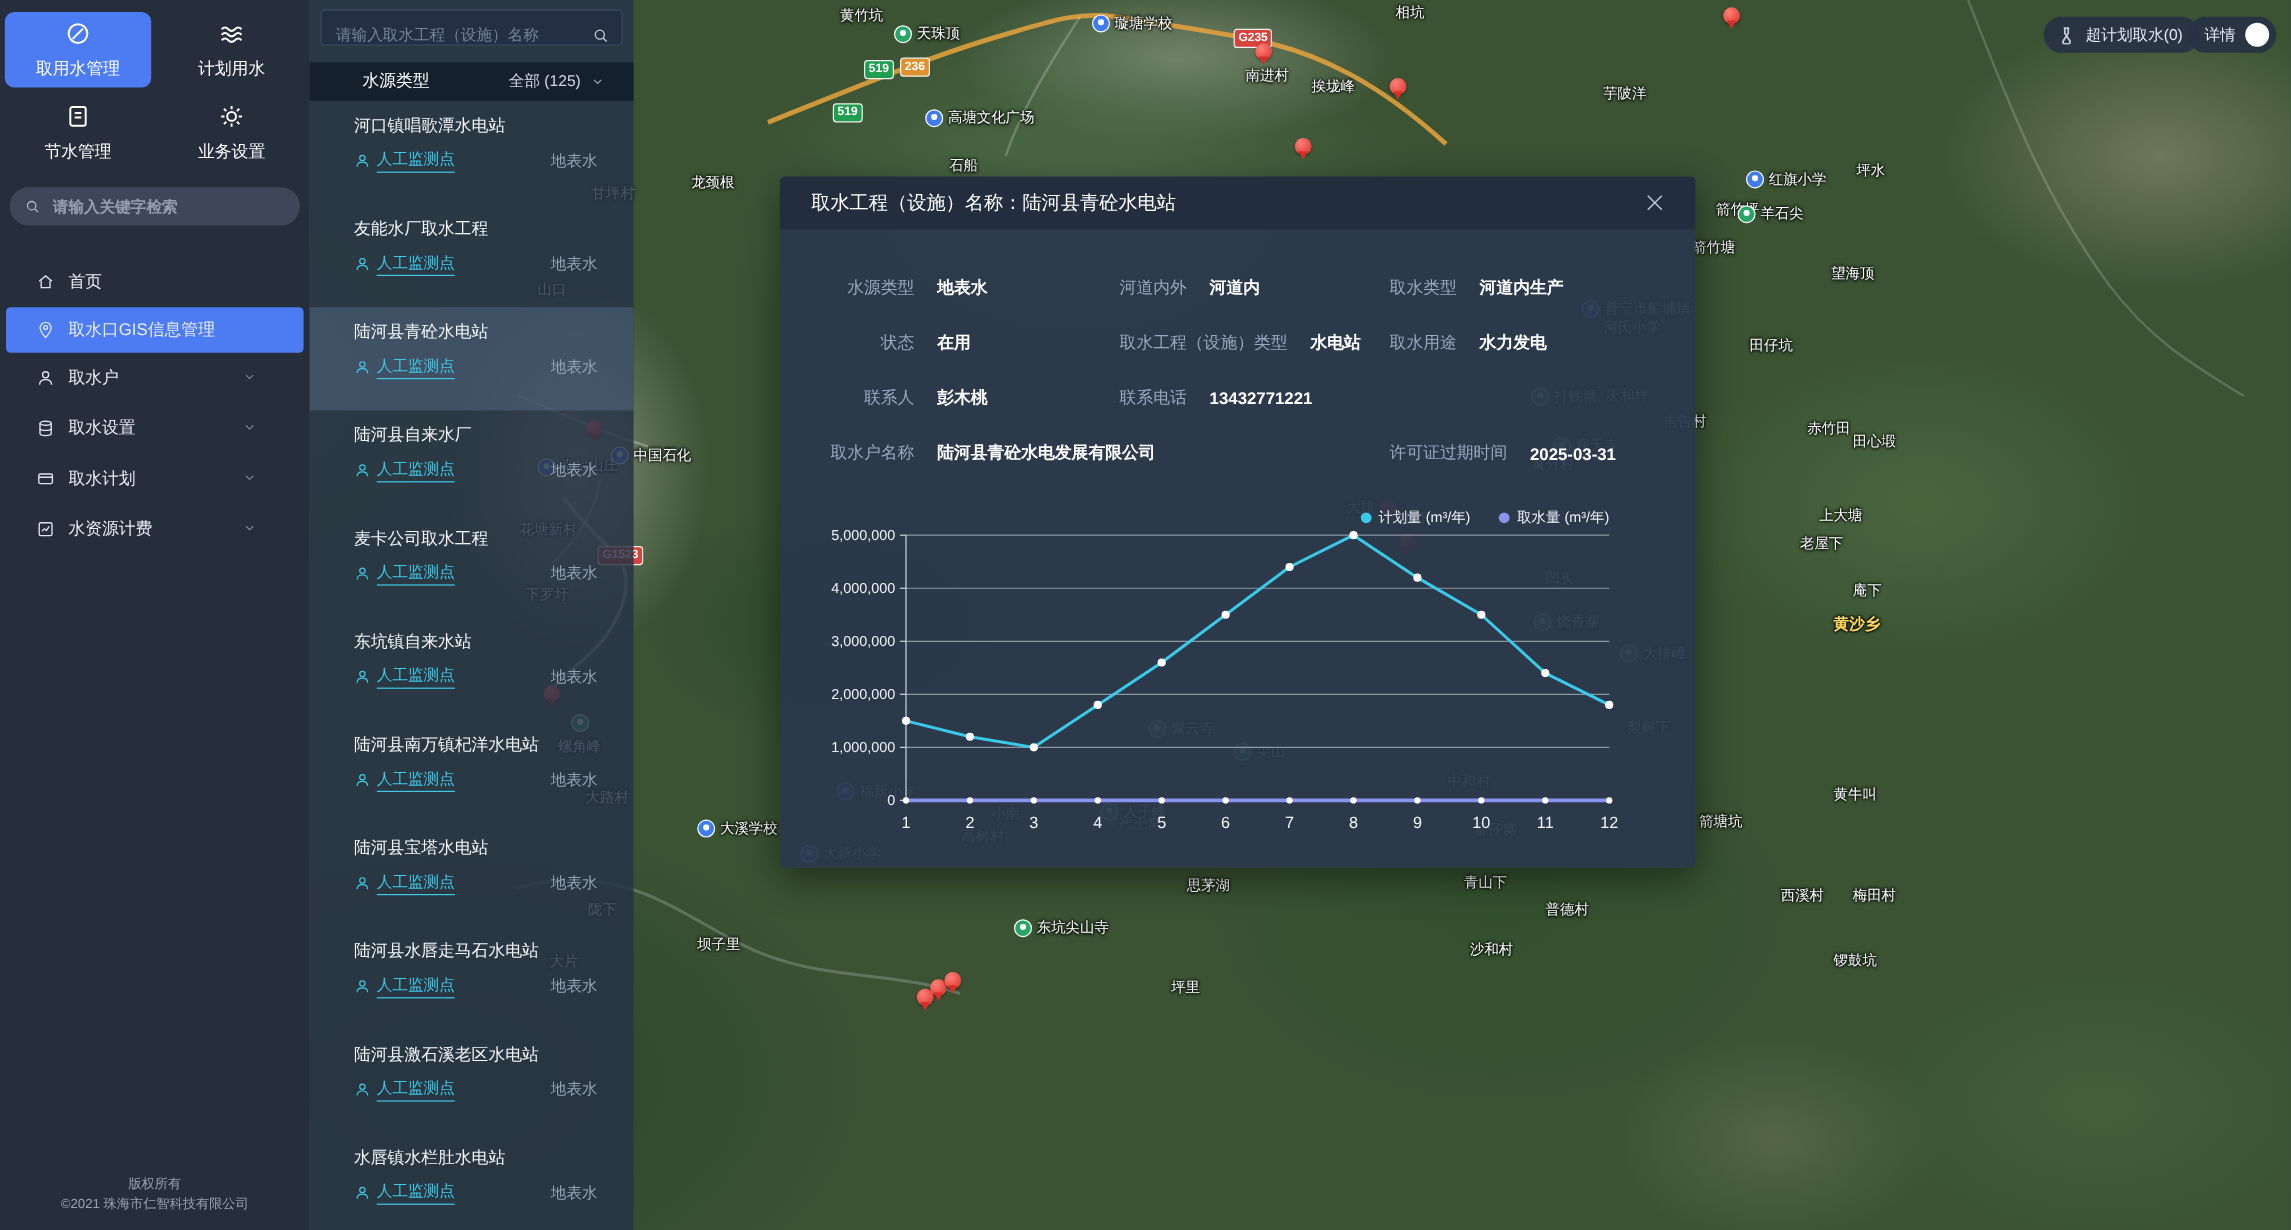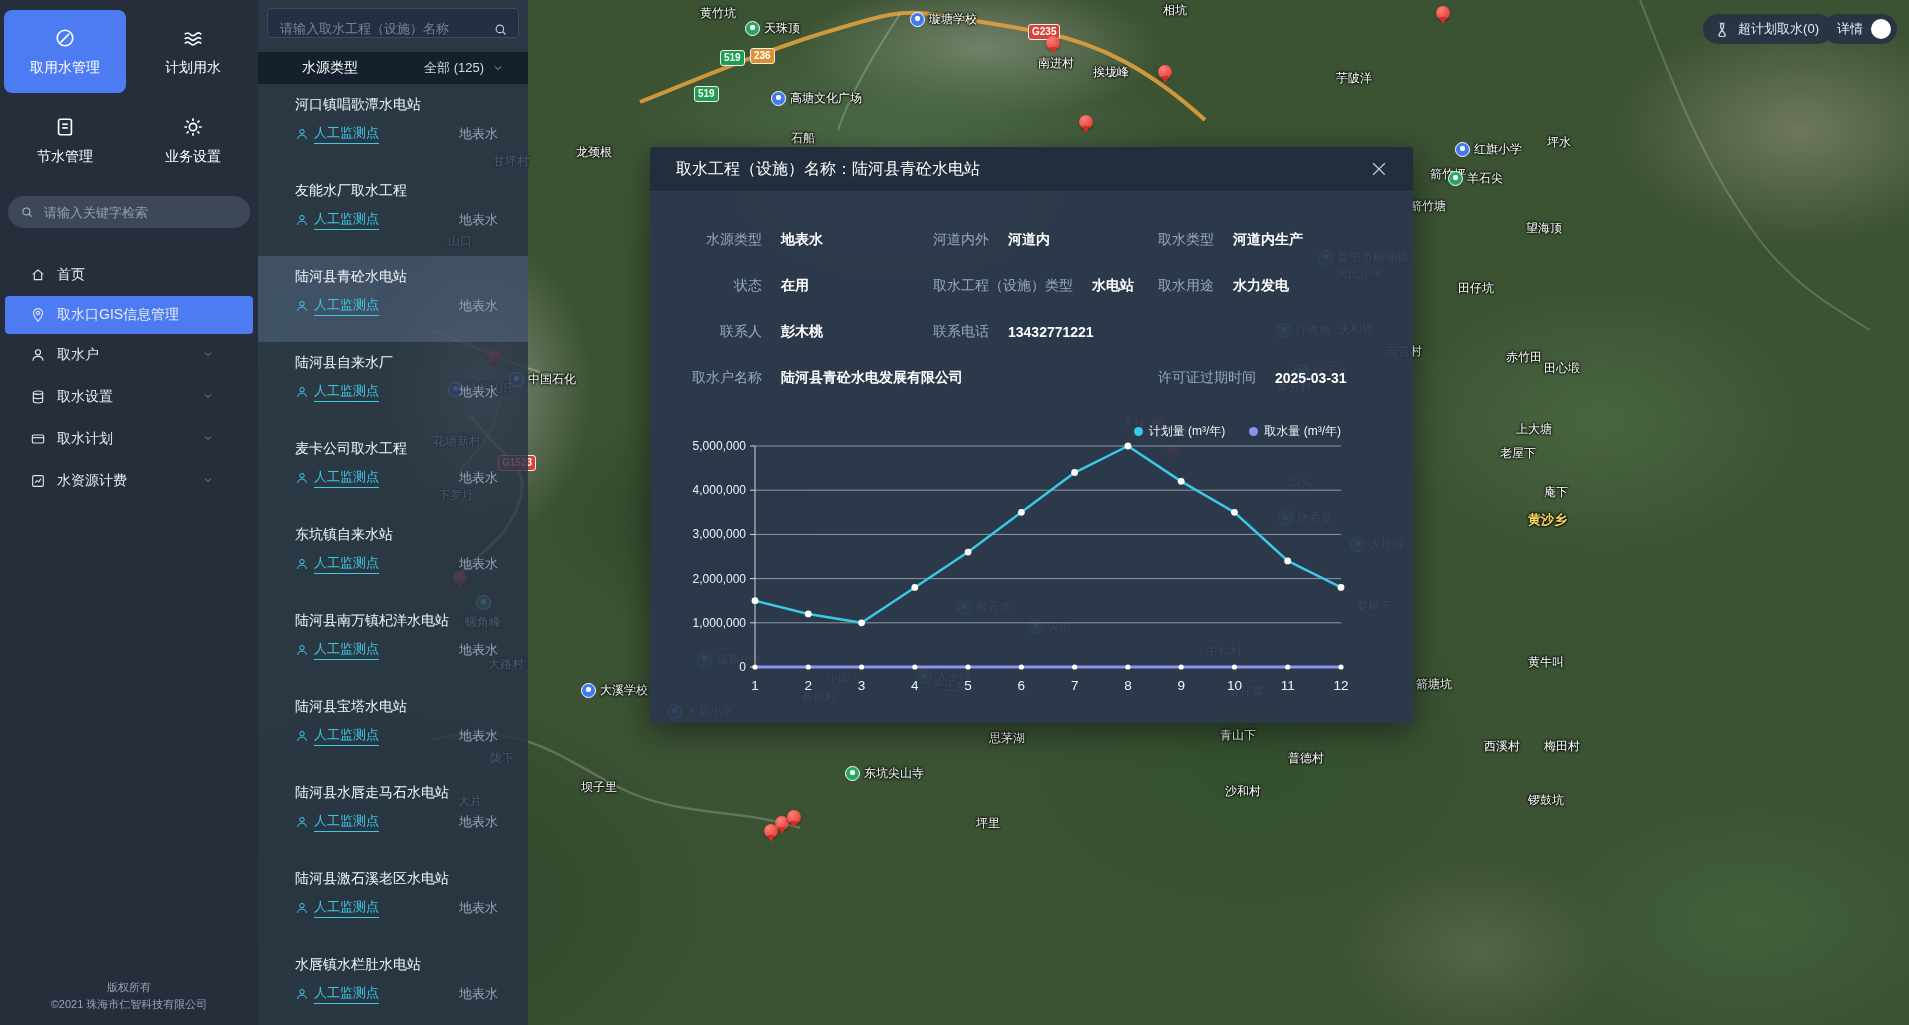--- a/index.html
+++ b/index.html
@@ -30,28 +30,28 @@
   .sh{position:absolute;font-size:10px;line-height:1;padding:2px 3px;border-radius:3px;color:#fff;
       font-weight:bold;border:1px solid #f0f0f0;z-index:1;}
   .sh.sg{background:#1f9e50;}.sh.sr{background:#d6433b;}.sh.so{background:#e0912f;}
   .pin{position:absolute;width:14px;height:14px;border-radius:50%;z-index:1;
       background:radial-gradient(circle at 35% 30%,#ff8078,#d82e27);box-shadow:0 1px 2px rgba(0,0,0,.5);}
   .pin::after{content:'';position:absolute;left:50%;top:11px;transform:translateX(-50%);
       border:4px solid transparent;border-top:7px solid #d82e27;}
   
   #sidebar{position:absolute;left:0;top:0;width:258px;height:100%;background:#262d3b;z-index:5;}
   #tiles{display:grid;grid-template-columns:1fr 1fr;gap:6px;padding:10px 4px 0 4px;}
-  .tile{height:83px;border-radius:8px;display:flex;flex-direction:column;align-items:center;
+  .tile{height:63px;border-radius:8px;display:flex;flex-direction:column;align-items:center;
         justify-content:center;gap:7px;color:#fff;font-size:14px;cursor:pointer;}
   .tile.active{background:#4c7bf2;}
   .tile svg{width:22px;height:22px;stroke:#fff;fill:none;stroke-width:1.8;}
   #side-search{margin:14px 8px 0 8px;height:32px;border-radius:16px;background:#3e4758;
         display:flex;align-items:center;padding:0 12px;gap:8px;}
   #side-search svg{width:14px;height:14px;stroke:#aeb8c8;fill:none;stroke-width:1.8;flex:0 0 14px;}
-  #side-search input{background:transparent;border:none;outline:none;color:#fca5a5;font-size:13px;width:100%;}
+  #side-search input{background:transparent;border:none;outline:none;color:#fca5a5;font-size:13px;width:100%;font-weight:bold;}
   #side-search input::placeholder{color:#959eae;}
   #menu{margin-top:26px;}
   .m-item{height:42px;display:flex;align-items:center;color:#e8edf4;font-size:14px;padding-left:30px;cursor:pointer;}
   .m-item svg{width:16px;height:16px;stroke:#dfe5ee;fill:none;stroke-width:1.7;margin-right:11px;flex:0 0 16px;}
   .m-item .chev{margin-left:auto;margin-right:44px;}
   .m-item .chev svg{width:12px;height:12px;stroke:#8b97ab;margin:0;}
   .m-item.active{background:#4c7bf2;margin:0 5px;border-radius:4px;padding-left:25px;height:38px;}
   #side-foot{position:absolute;bottom:12px;width:100%;text-align:center;color:#99a2b3;font-size:11px;line-height:17px;}
   
   #list-panel{position:absolute;left:258px;top:0;width:270px;height:100%;background:rgba(39,51,70,.84);z-index:5;}

